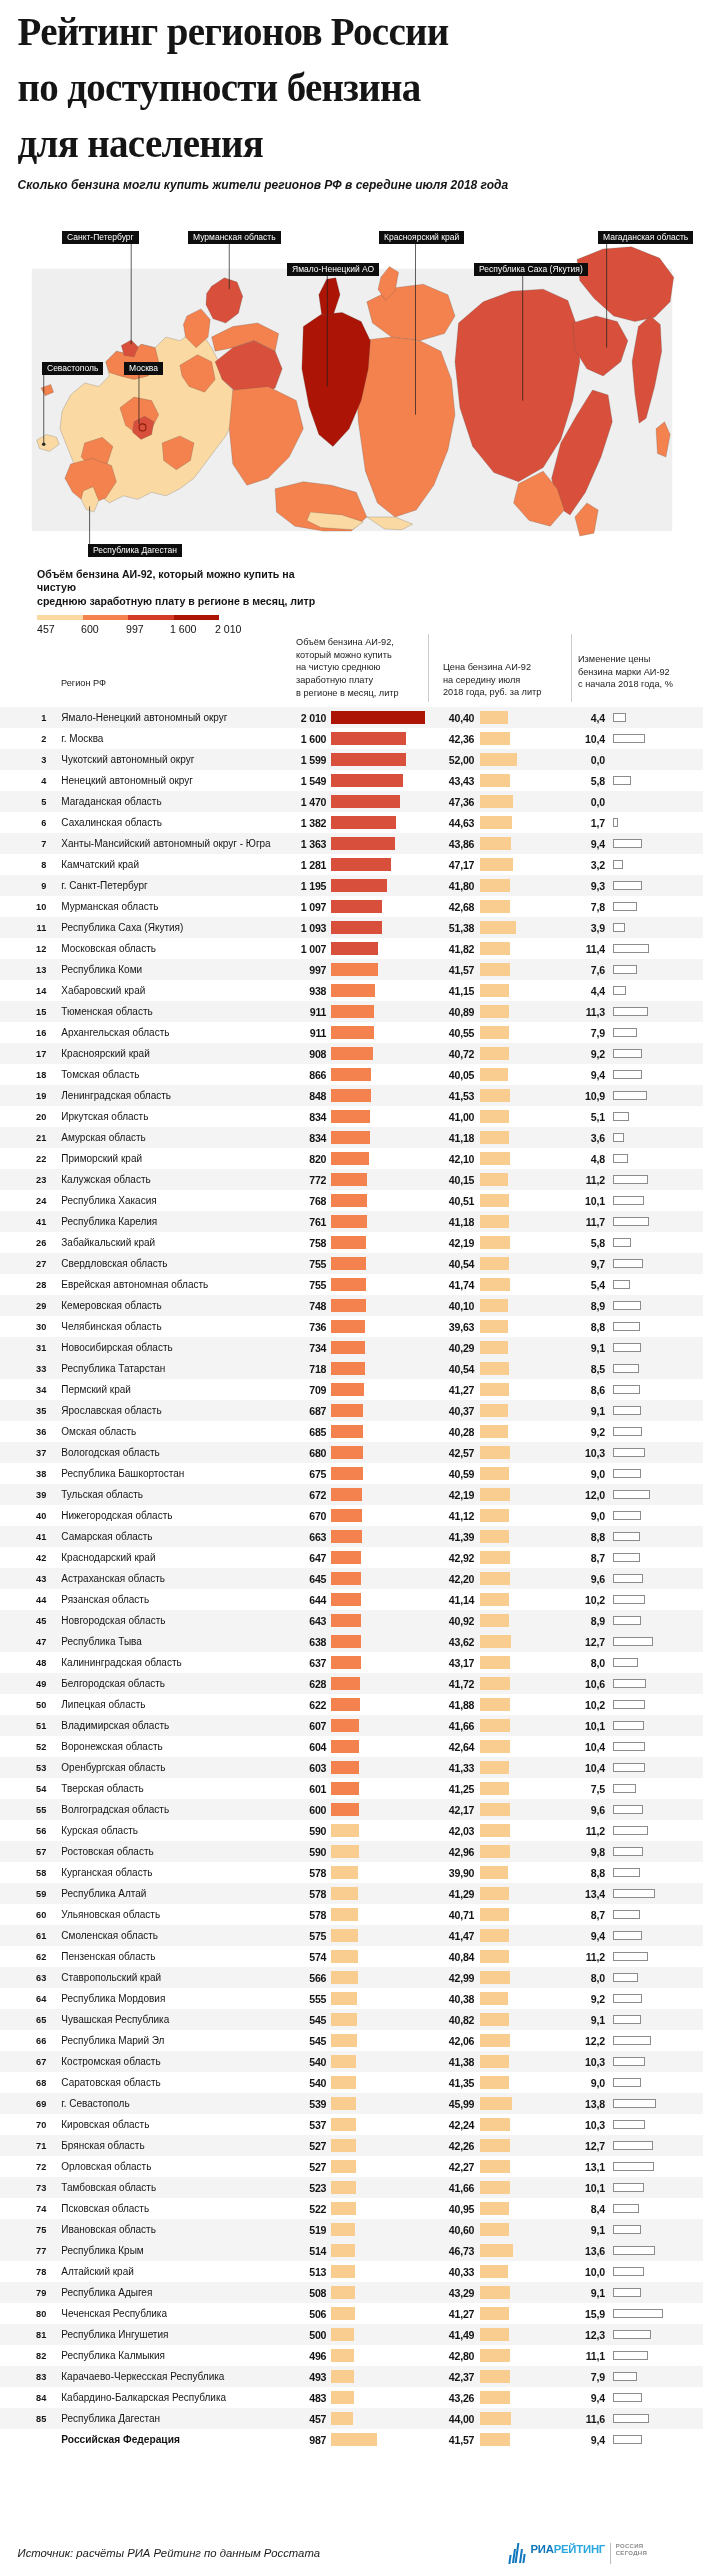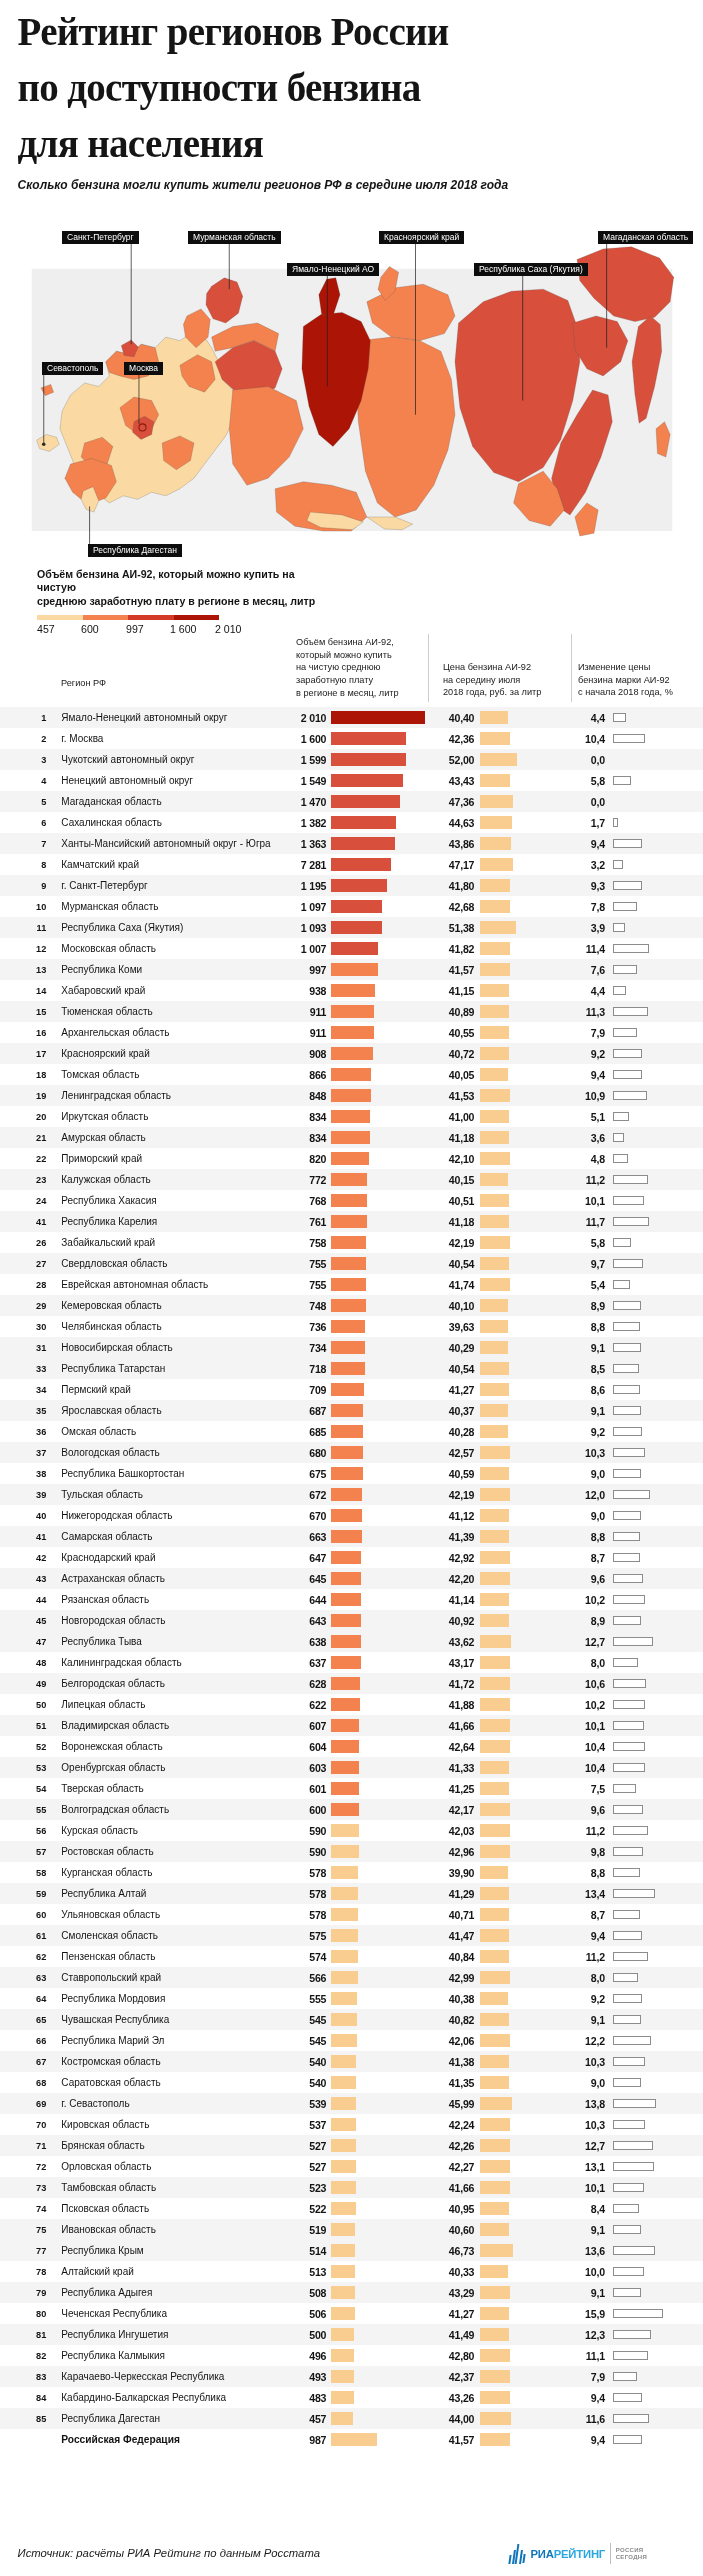--- a/index.html
+++ b/index.html
@@ -31,21 +31,21 @@
   .legend-ticks span{position:absolute;top:0;white-space:nowrap}
   .lt0{left:0}.lt1{left:44px}.lt2{left:89px}.lt3{left:133px}.lt4{left:178px}
 
   
   .thead{position:absolute;left:0;top:633px;width:704px;height:73px;font-size:9.2px;
          line-height:12.7px;color:#1a1a1a}
   .th{position:absolute;white-space:pre-line}
   .th-region{left:61px;top:44px}
   .th-vol{left:296px;top:2.8px}
   .th-price{left:443px;top:28px}
-  .th-chg{left:578px;top:28px}
+  .th-chg{left:578px;top:20px}
   .vline{position:absolute;top:1.4px;height:68px;width:0.7px;background:#cccccc}
   .vl1{left:428px}.vl2{left:571px}
 
   
   .tbody{position:absolute;left:0;top:707px;width:704px}
   .trow{display:grid;grid-template-columns:28px 15px 226px 39px 5px 99px 44px 5.6px 78px 47px 7.8px 59px;
         align-items:center;height:21px;padding-left:18.3px}
   .trow.stripe{background:#f4f4f4}
   .c-num{text-align:right;font-size:9.2px;font-weight:700}
   .c-region{font-size:10px;white-space:nowrap;overflow:hidden}
@@ -53,21 +53,21 @@
   .c-bar{display:flex;align-items:center}
   .bar{display:block}
   .bar-v{height:13.4px}
   .bar-p{height:13.4px}
   .bar-c{height:9.2px;background:#fff;border:1.4px solid #8c8c8c;box-sizing:border-box}
   .trow.rf .c-region{font-weight:700;font-size:10.2px}
 
   
   .footer{position:absolute;left:0;top:2536px;width:668px;height:40px}
   .source{position:absolute;left:17.6px;top:11.3px;font-style:italic;font-size:11.3px;color:#1a1a1a}
-  .logo{position:absolute;right:21px;top:7px;display:flex;align-items:center;gap:5px}
+  .logo{position:absolute;right:21px;top:7px;display:flex;gap:5px}
   .lbars{display:flex;align-items:flex-end;gap:1.4px;height:20px}
   .lbars i{width:2.1px;background:#0E76BC;display:block;transform:skewX(-8deg)}
   .lb1{height:8.5px}.lb2{height:14px}.lb3{height:20px}.lb4{height:14px}.lb5{height:9.2px}
   .logo-name{font-weight:700;font-size:11.3px;letter-spacing:-0.2px}
   .logo-name .b{color:#0E76BC}.logo-name .lb{color:#2BA7DF}
   .logo-div{width:0.7px;height:21px;background:#bdbdbd}
   .logo-rs{font-size:6px;font-weight:700;color:#8a8a8a;line-height:7px;white-space:pre-line;
            letter-spacing:0.3px}
 </style>
 </head>
@@ -315,21 +315,21 @@
     <span class="c-val v-chg">9,4</span>
     <span></span>
     <span class="c-bar">
           <i class="bar bar-c" style="width: 29px; border-color: rgb(140, 140, 140);"></i>
         </span>
   </div>
       <div class="trow">
     <span class="c-num">8</span>
     <span></span>
     <span class="c-region">Камчатский край</span>
-    <span class="c-val v-vol">7 281</span>
+    <span class="c-val v-vol">1 281</span>
     <span></span>
     <span class="c-bar">
           <i class="bar bar-v" style="width: 60px; background: rgb(216, 80, 60);"></i>
         </span>
     <span class="c-val v-price">47,17</span>
     <span></span>
     <span class="c-bar">
           <i class="bar bar-p" style="width: 33px; background: rgb(249, 204, 143);"></i>
         </span>
     <span class="c-val v-chg">3,2</span>

